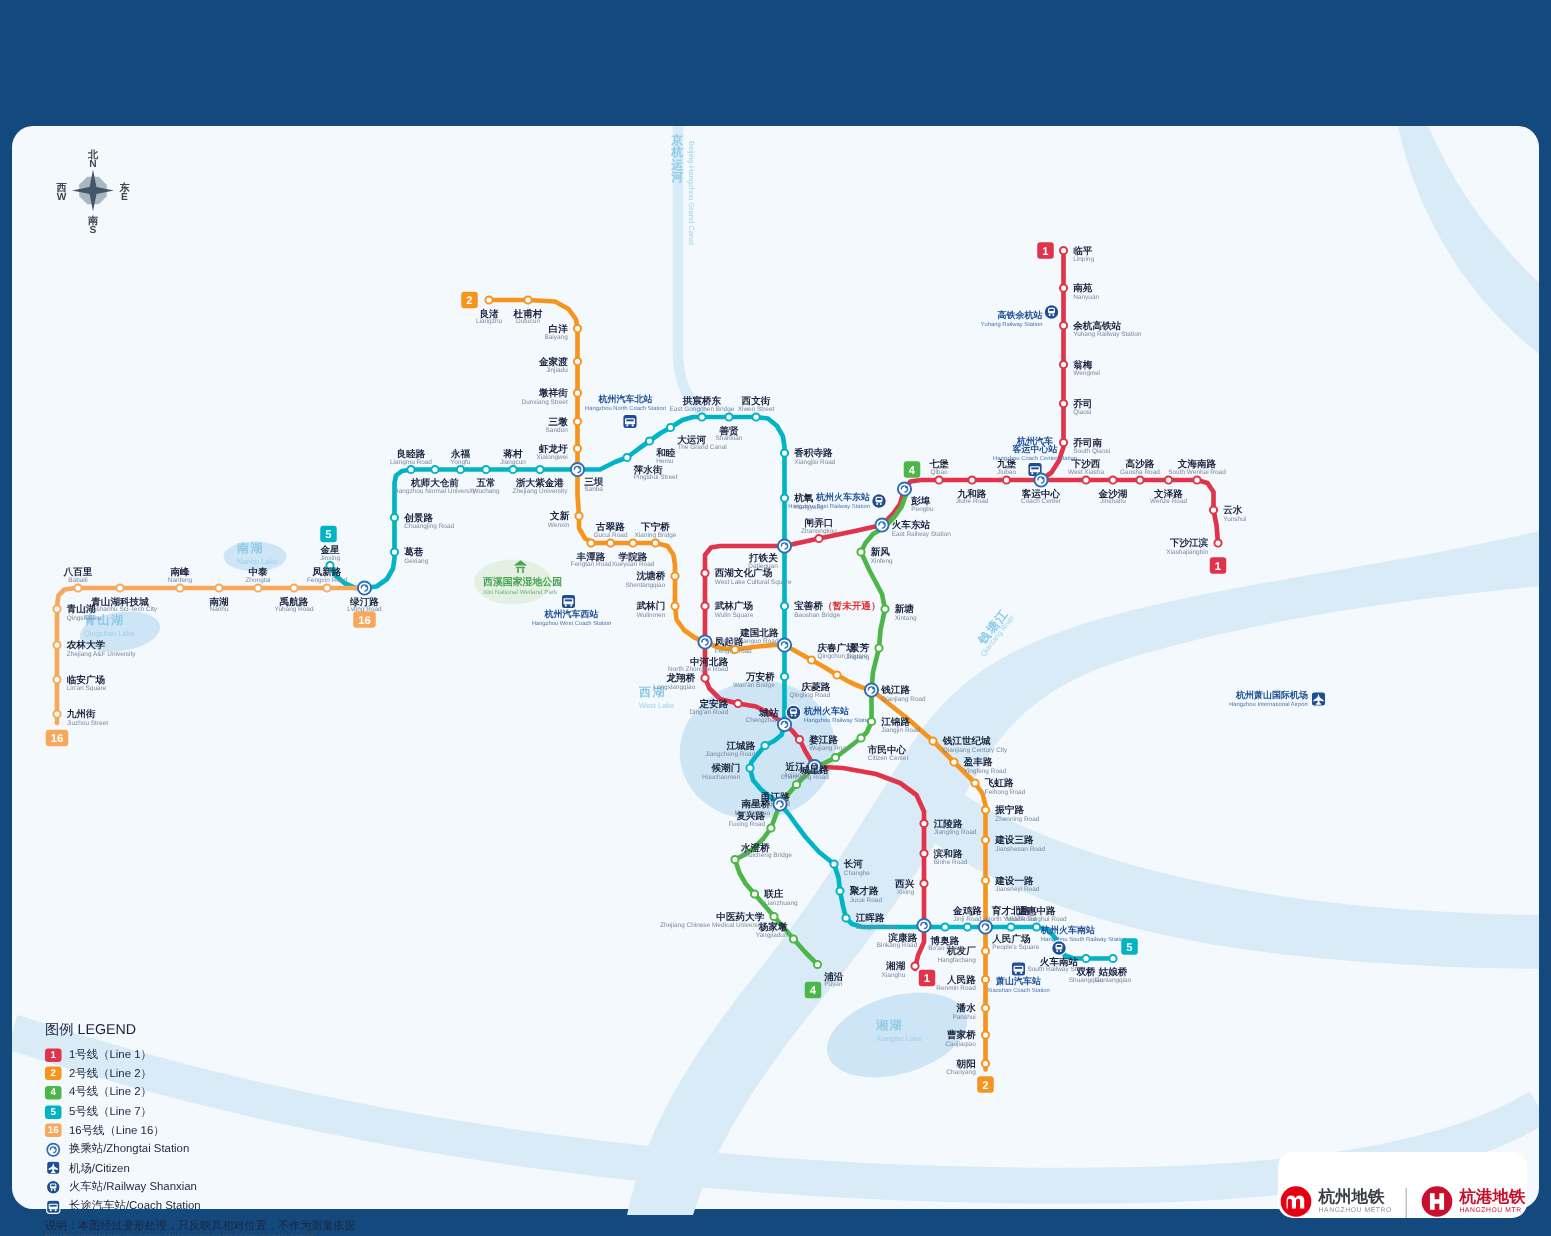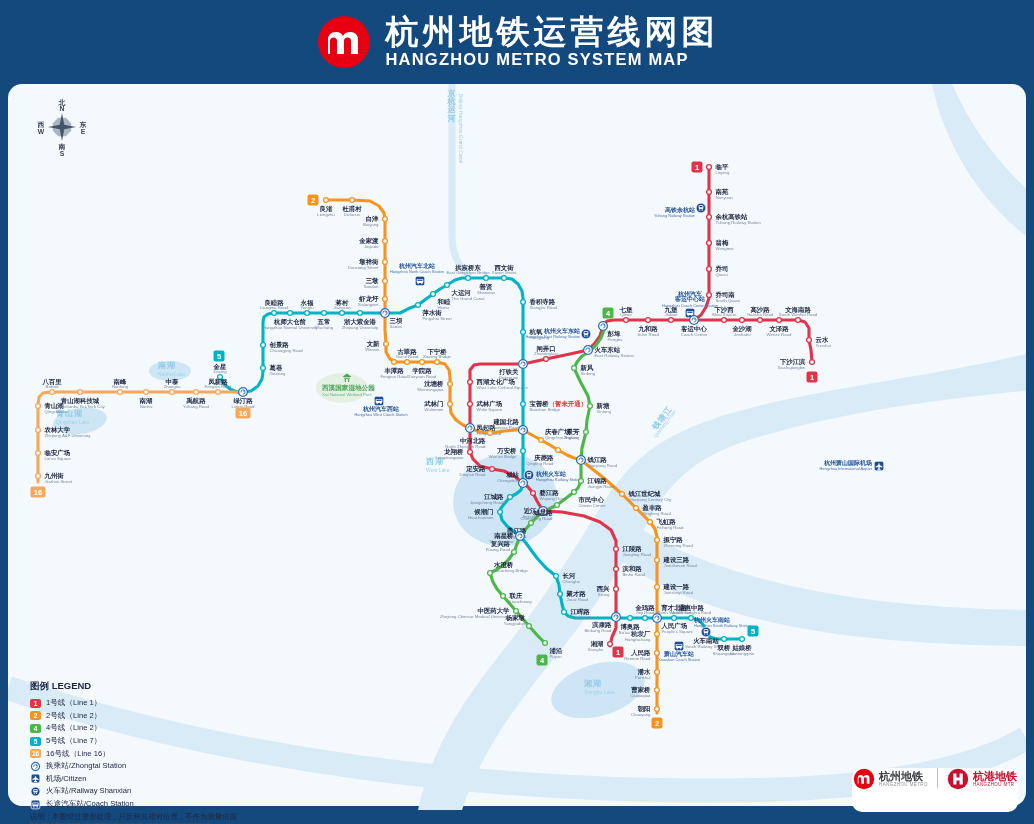--- a/index.html
+++ b/index.html
@@ -10,30 +10,30 @@
          display:flex;align-items:center;justify-content:center;gap:14px;}
   .logo-svg{width:56px;height:56px;}
   .titles{text-align:left;color:#fff;}
   .t-zh{font-size:33px;font-weight:bold;letter-spacing:4px;line-height:1.05;}
   .t-en{font-size:16.5px;font-weight:bold;letter-spacing:1.2px;}
   .panel{position:absolute;left:8px;top:84px;width:1018px;height:722px;
          background:#f4f9fd;border-radius:14px;z-index:1;}
   #map-svg{position:absolute;left:0;top:0;z-index:2;}
   .footer-tab{position:absolute;left:852px;top:768px;width:166px;height:44px;
               background:#fff;border-radius:10px;z-index:3;
-              display:flex;align-items:flex-start;justify-content:center;gap:9px;}
+              display:flex;align-items:flex-end;justify-content:center;gap:9px;}
   .brand{display:flex;align-items:center;gap:4px;}
   .brand-icon{width:22px;height:22px;}
   .b-zh{font-size:11px;font-weight:bold;color:#3a3f47;line-height:1;}
   .b-en{font-size:4.5px;color:#8a909a;letter-spacing:.4px;}
   .brand.mtr .b-zh{color:#c8102e;}
   .brand.mtr .b-en{color:#c8102e;}
   .brand-divider{width:1px;height:20px;background:#b9c2cc;}
   .legend{position:absolute;left:30px;top:680px;width:250px;z-index:3;color:#1c2540;}
-  .lg-title{font-size:9.5px;font-weight:bold;margin-bottom:4px;}
+  .lg-title{font-size:9.5px;font-weight:normal;margin-bottom:4px;}
   .lg-row{display:flex;align-items:center;gap:5px;height:12.6px;font-size:7.6px;}
   .lg-badge{display:inline-flex;align-items:center;justify-content:center;
             min-width:9px;height:9px;padding:0 1px;border-radius:2px;color:#fff;
             font-size:6.5px;font-weight:bold;}
   .lg-ic{width:11px;height:11px;flex:0 0 11px;}
   .lg-note{font-size:7.4px;font-weight:normal;margin-top:2px;}
   .lg-note-en{font-size:4.6px;color:#555;transform-origin:left top;}
   
   text{font-family:"Liberation Sans",sans-serif;}
   .st-zh{font-size:6.4px;font-weight:600;fill:#1c2540;}
@@ -45,30 +45,20 @@
   .park-zh{font-size:6.6px;font-weight:600;fill:#49a355;}
   .park-en{font-size:4.2px;fill:#6bb37a;}
   .badge-t{font-size:7.5px;font-weight:bold;fill:#fff;text-anchor:middle;}
   .cmp-t{font-size:6.8px;font-weight:600;fill:#3c4654;text-anchor:middle;}
   .note-red{fill:#e03030;}
 </style>
 </head>
 <body>
 
 <div class="frame">
-  <header>
-    <svg class="logo-svg" viewBox="0 0 56 56">
-      <circle cx="28" cy="28" r="26" fill="#e60012"></circle>
-      <path d="M12 40 V26 q0-8 8-8 q5 0 7 4 q2-4 7-4 q8 0 8 8 v14 h-7 V27 q0-3.5-3.5-3.5 T28 27 v13 h-7 V27 q0-3.5-3.5-3.5 T14 27 v13 Z" fill="#fff"></path>
-    </svg>
-    <div class="titles">
-      <div class="t-zh">杭州地铁运营线网图</div>
-      <div class="t-en">HANGZHOU METRO SYSTEM MAP</div>
-    </div>
-  </header>
 
   <div class="panel"></div>
 
   <svg id="map-svg" width="1034" height="824" viewBox="0 0 1034 824">
       <defs>
         <clipPath id="panel-clip">
           <rect x="8" y="84" width="1018" height="726" rx="14"></rect>
         </clipPath>
       </defs>
       <g clip-path="url(#panel-clip)">

